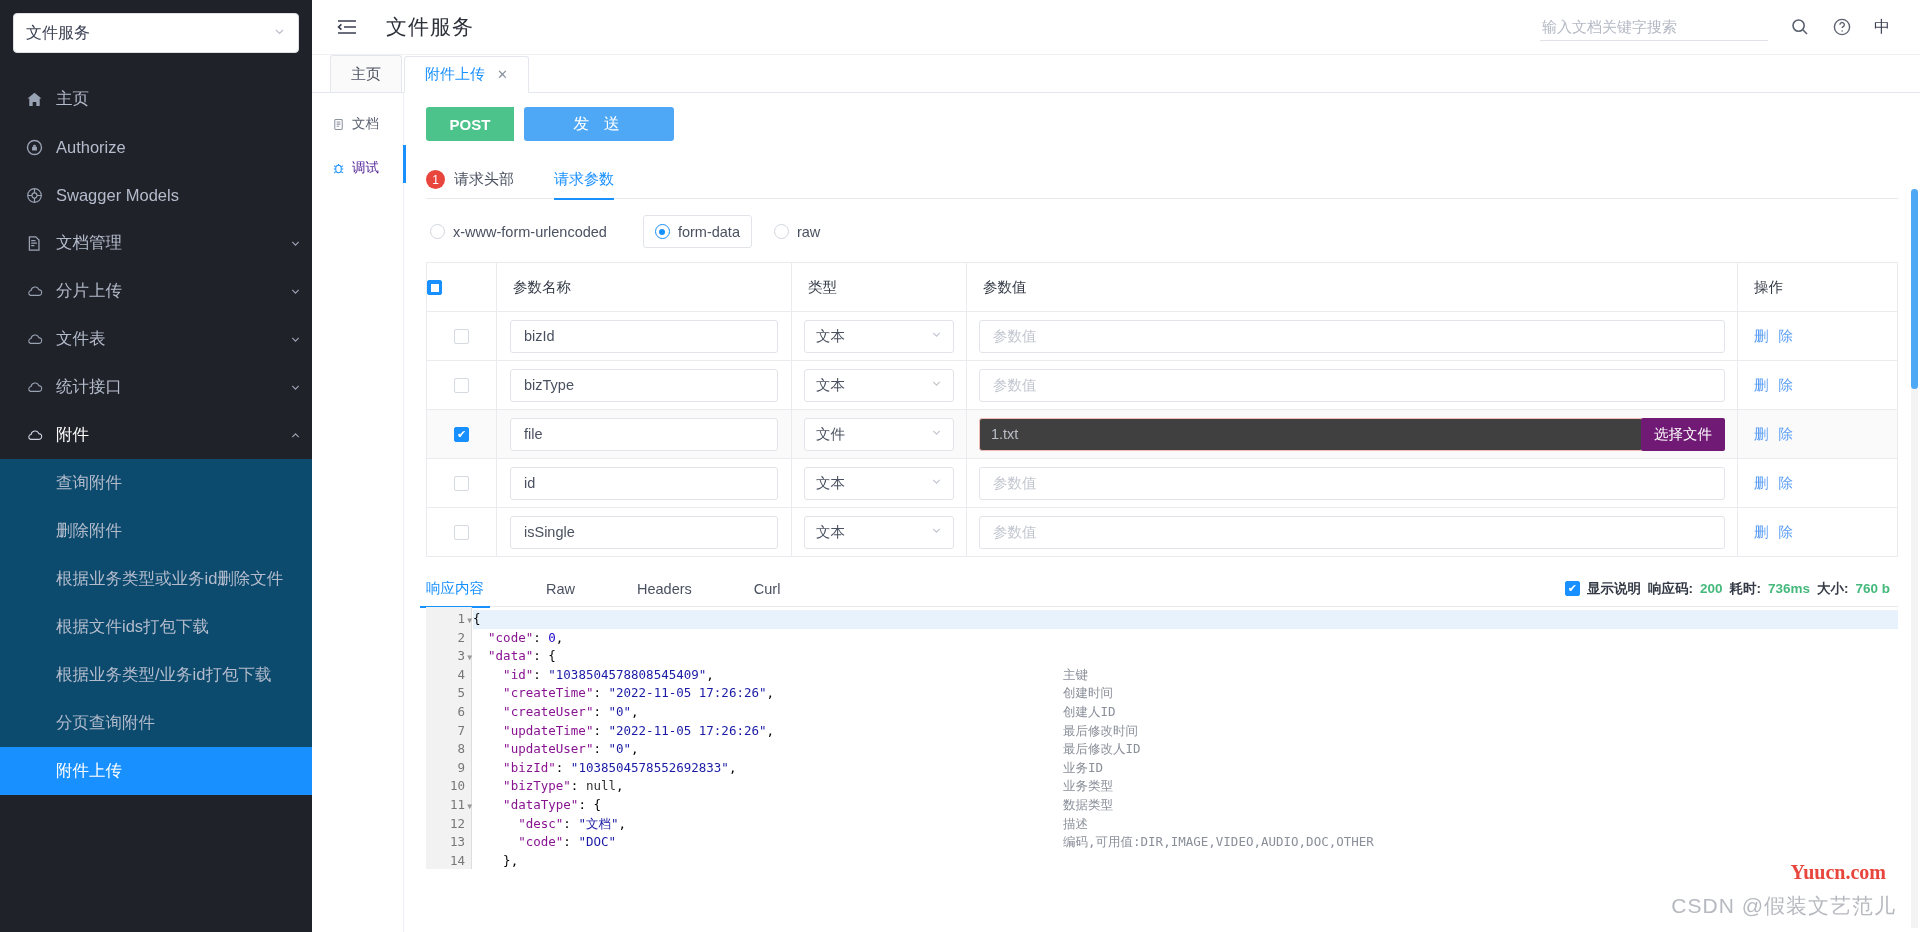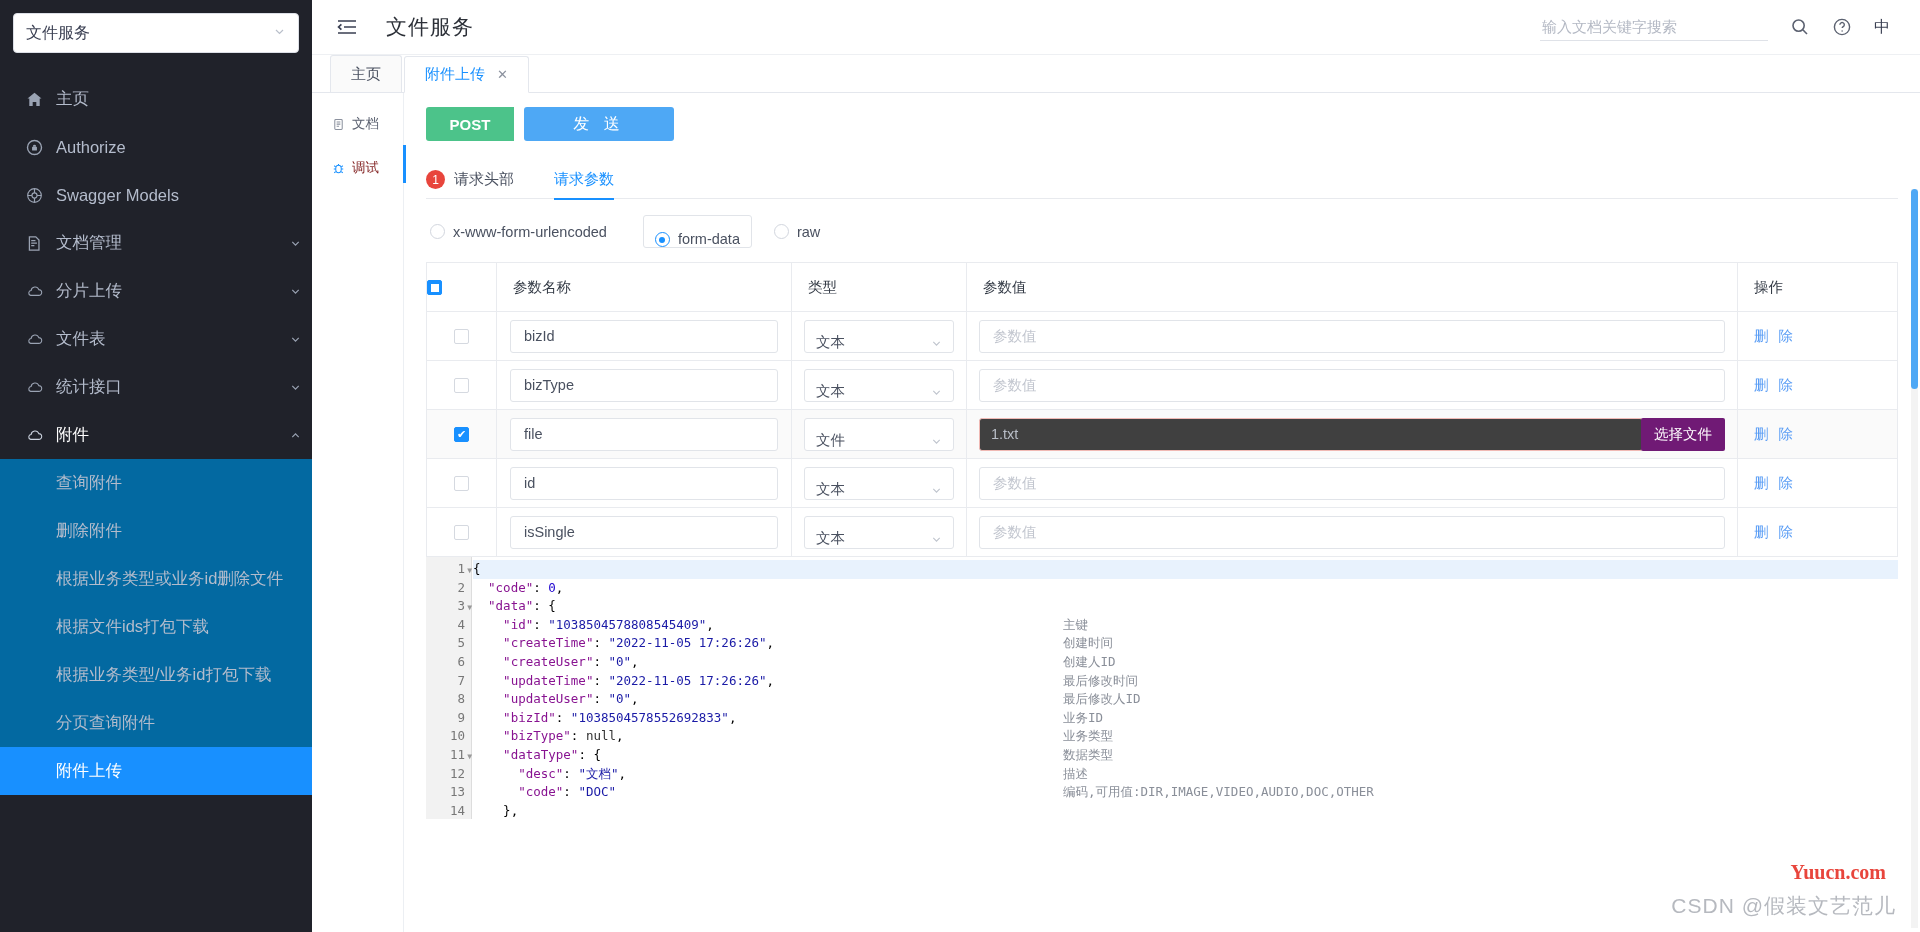--- a/index.html
+++ b/index.html
@@ -26,21 +26,21 @@
   .nav-item {
     display: flex; align-items: center; height: 48px; padding: 0 0 0 26px;
     color: #b4bccc; font-size: 16.5px; cursor: pointer; position: relative;
   }
   .nav-item .ico { width: 30px; flex: 0 0 30px; display: flex; align-items: center; color: #9aa3b3; }
   .nav-item .ico svg { display: block; }
   .nav-item .lbl { flex: 1; white-space: nowrap; }
   .nav-item .arrow { width: 34px; flex: 0 0 34px; color: #9aa3b3; font-size: 11px; display: flex; align-items: center; justify-content: center;}
   .nav-item.open { color: #fff; }
   .nav-item.open .ico { color: #ccd3df; }
-  .submenu { background: #0369a1; }
+  .submenu { background: #0c4a6e; }
   .sub-item {
     height: 48px; display: flex; align-items: center;
     padding-left: 56px; font-size: 16.5px; color: #b4bccc; cursor: pointer;
     white-space: nowrap;
   }
   .sub-item.active { background: #1890ff; color: #fff; }
 
   
   .main { flex: 1; height: 932px; background: #fff; display: flex; flex-direction: column; position: relative;}
   .topbar {
@@ -68,21 +68,21 @@
     border: 1px solid #e4e7ed; border-bottom: none; color: #4a5160;
     background: #fafafa; cursor: pointer; border-radius: 3px 3px 0 0; margin-right: 2px;
   }
   .tab.active { background: #fff; color: #1890ff; border-bottom: 1px solid #fff; margin-bottom: -1px; }
   .tab .close { margin-left: 12px; font-size: 13px; color: #8b919e; }
 
   
   .content { flex: 1; display: flex; overflow: hidden; position: relative; }
   .leftrail { width: 92px; flex: 0 0 92px; padding-top: 14px; border-right: 1px solid #eceff3; background:#fff;}
   .rail-item { display: flex; align-items: center; height: 34px; font-size: 13.5px; color: #5b6170; padding-left: 20px; cursor: pointer; gap: 6px;}
-  .rail-item.active { color: #7f1d1d; }
+  .rail-item.active { color: #4c1d95; }
   .rail-item .rico { width: 14px; display:flex; align-items:center;}
   .rail-sep { height: 10px; }
   .rail-bar { position: absolute; left: 91px; top: 52px; width: 3px; height: 38px; background: #1890ff; }
 
   .panel { flex: 1; padding: 14px 22px 0 22px; overflow: hidden; position: relative; }
 
   .urlrow { display: flex; align-items: center; }
   .method {
     width: 88px; flex: 0 0 88px; height: 34px; background: #4cc38a; color: #fff;
     display: flex; align-items: center; justify-content: center; font-weight: bold; font-size: 15px;
@@ -128,21 +128,21 @@
     align-items: center; justify-content: center; background: #fff; vertical-align: middle; cursor: pointer;
   }
   .chk.on { background: #1890ff; border-color: #1890ff; color: #fff; font-size: 11px; }
   .tin {
     height: 33px; border: 1px solid #e1e4e9; border-radius: 3px; margin: 0 13px;
     display: flex; align-items: center; padding: 0 13px; font-size: 14.5px; color: #4a5160; background:#fff;
   }
   .tin.ph { color: #c2c6cf; }
   .sel {
     height: 33px; border: 1px solid #e1e4e9; border-radius: 3px; margin: 0 12px;
-    display: flex; align-items: flex-end; padding: 0 11px; font-size: 14.5px; color: #4a5160;
+    display: flex; align-items: center; padding: 0 11px; font-size: 14.5px; color: #4a5160;
     justify-content: space-between; background:#fff; cursor:pointer;
   }
   .sel .cv { color: #bfc4cd; font-size: 12px; }
   .valwrap { display: flex; align-items: center; margin: 0 12px; position: relative; }
   .valwrap .tin { flex: 1; margin: 0; }
   .filein {
     flex: 1; height: 33px; border: 1px solid #f0b9b4; border-radius: 3px; background: #404040;
     display: flex; align-items: center; padding: 0 11px; font-size: 14.5px; color: #b9bec7;
   }
   .choose {
@@ -571,20 +571,36 @@
                   <div class="tin ph">参数值</div>
                 </div>
               </td>
               <td>
                 <span class="del">删 除</span>
               </td>
             </tr>
           </tbody>
         </table>
 
+        <div class="resptabs">
+          <div class="rsp active">响应内容</div>
+          <div class="rsp">Raw</div>
+          <div class="rsp">Headers</div>
+          <div class="rsp">Curl</div>
+          <div class="respmeta">
+            <span class="chk on">✔</span>
+            <span class="lab">显示说明</span>
+            <span class="lab">响应码:</span>
+            <span class="num">200</span>
+            <span class="lab">耗时:</span>
+            <span class="num">736ms</span>
+            <span class="lab">大小:</span>
+            <span class="num">760 b</span>
+          </div>
+        </div>
 
         <div class="code">
           <div class="gutter" id="gutter">
               <div>1<span class="fold">▼</span></div>
               <div>2</div>
               <div>3<span class="fold">▼</span></div>
               <div>4</div>
               <div>5</div>
               <div>6</div>
               <div>7</div>

